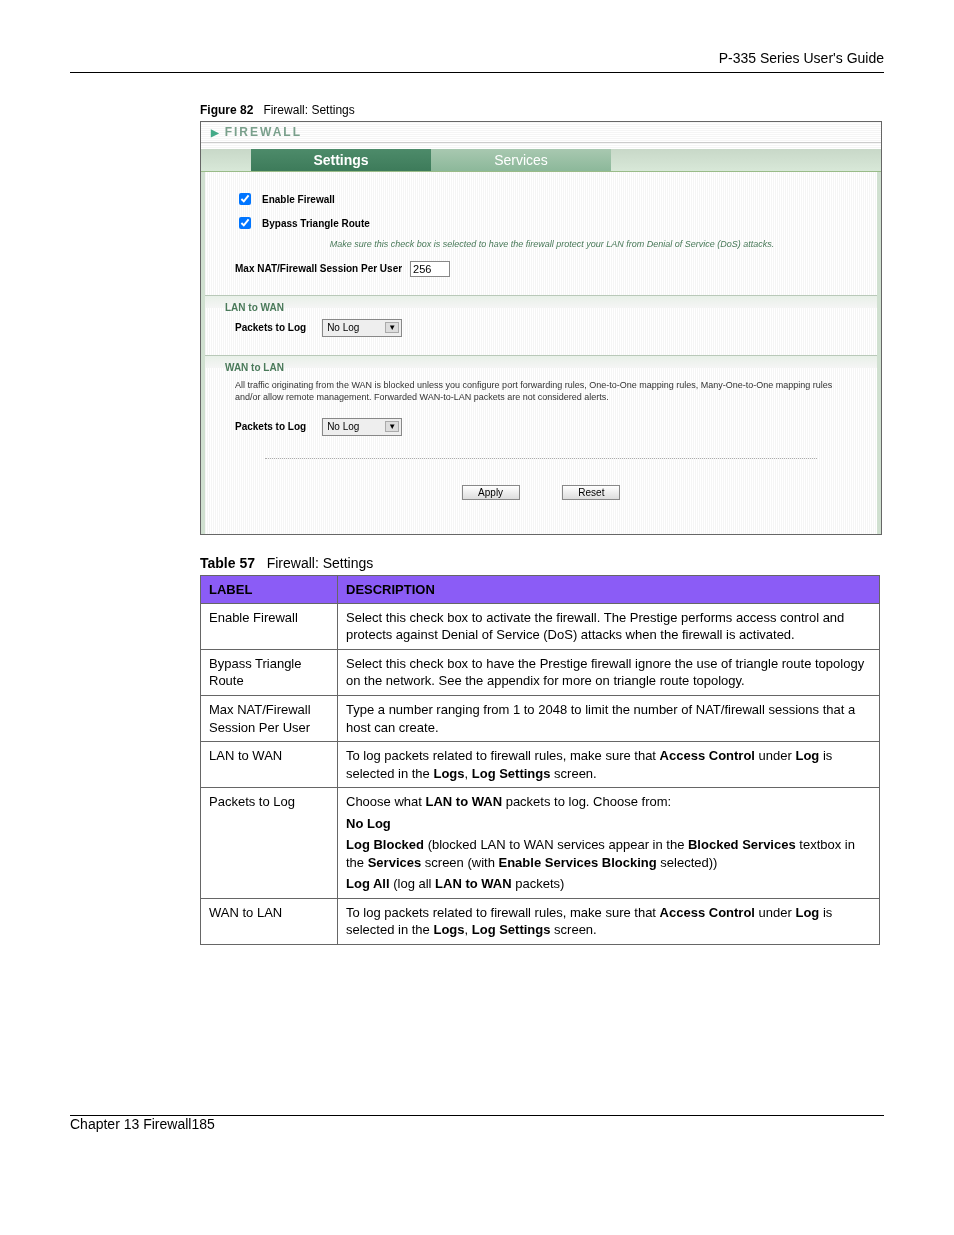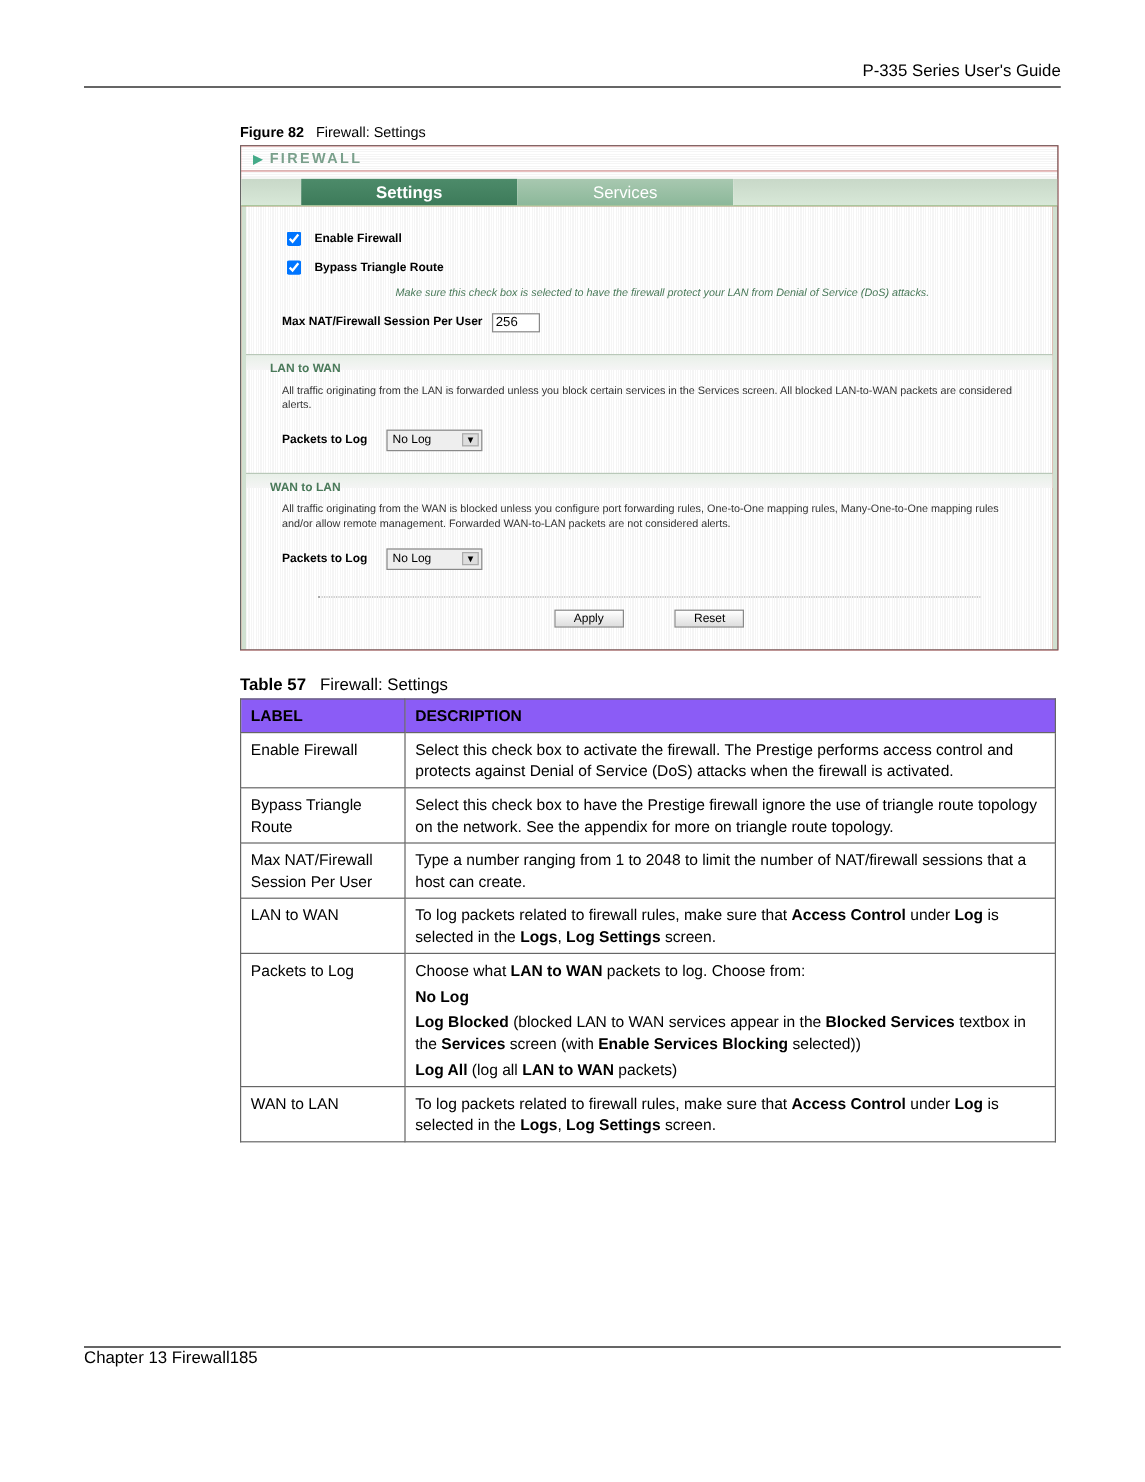--- a/index.html
+++ b/index.html
@@ -26,21 +26,21 @@
   .figure-caption {
     margin-top: 30px;
     margin-left: 130px;
     font-size: 12px;
   }
   .figure-caption b { font-weight: bold; }
   .screenshot {
     margin: 4px 0 20px 130px;
     width: 680px;
     border: 1px solid #666;
-    background: #ef4444;
+    background: #404040;
     font-family: Arial, sans-serif;
     font-size: 10px;
   }
   .ss-title {
     background: repeating-linear-gradient(#f5f5f5,#f5f5f5 1px,#fff 1px,#fff 2px);
     color: #7aa08c;
     font-weight: bold;
     letter-spacing: 2px;
     font-size: 12px;
     padding: 3px 10px;
@@ -108,21 +108,21 @@
     border-top:1px dotted #aaa;
     margin:10px 60px 0 60px;
   }
   .ss-btn {
     display:inline-block;
     width:56px;
     padding:1px 0;
     font-size:10px;
     border:1px solid #888;
     background:linear-gradient(#fff,#ddd);
-    margin:0 20px;
+    margin:16px 20px;
     text-align:center;
   }
   .body-text {
     margin: 18px 0 18px 130px;
     font-family: "Times New Roman", Times, serif;
     font-size: 16px;
   }
   .table-caption {
     margin-left:130px;
     font-size:14px;
@@ -193,21 +193,20 @@
           <span class="ss-bold">Bypass Triangle Route</span>
         </div>
         <div class="ss-note">Make sure this check box is selected to have the firewall protect your LAN from Denial of Service (DoS) attacks.</div>
         <div class="ss-row" style="margin-top:10px;">
           <span class="ss-bold">Max NAT/Firewall Session Per User</span>
           <input class="ss-input" value="256" style="">
         </div>
       </div>
 
       <div class="ss-header">LAN to WAN</div>
-      <div class="ss-desc">All traffic originating from the LAN is forwarded unless you block certain services in the Services screen. All blocked LAN-to-WAN packets are considered alerts.</div>
       <div class="ss-section" style="padding-top:0;">
         <div class="ss-row">
           <span class="ss-bold">Packets to Log</span>
           <span class="ss-select">
               <span>No Log</span>
               <span class="arrd">▼</span>
             </span>
         </div>
       </div>
 

